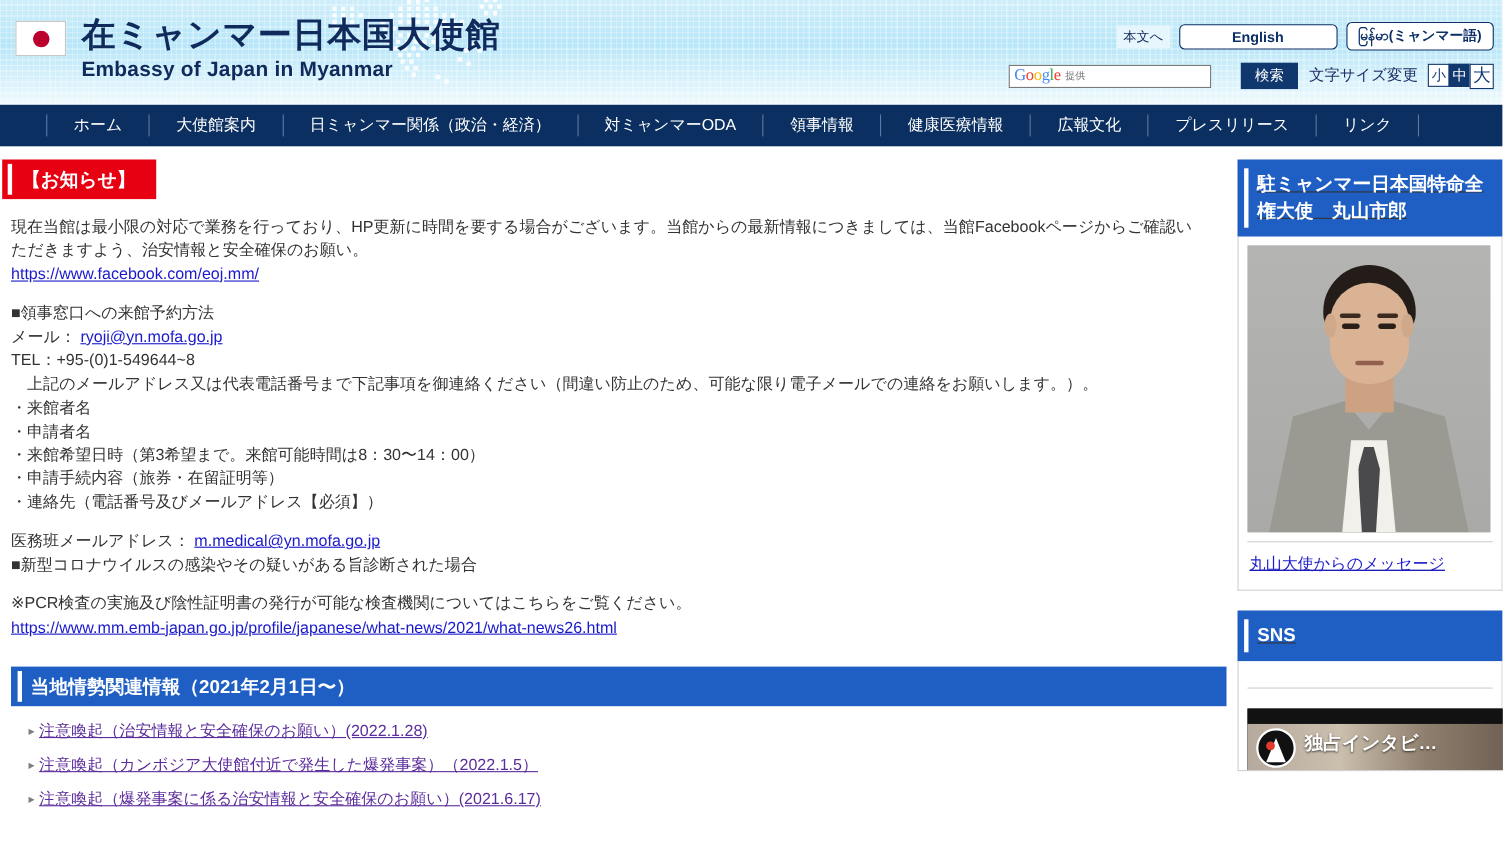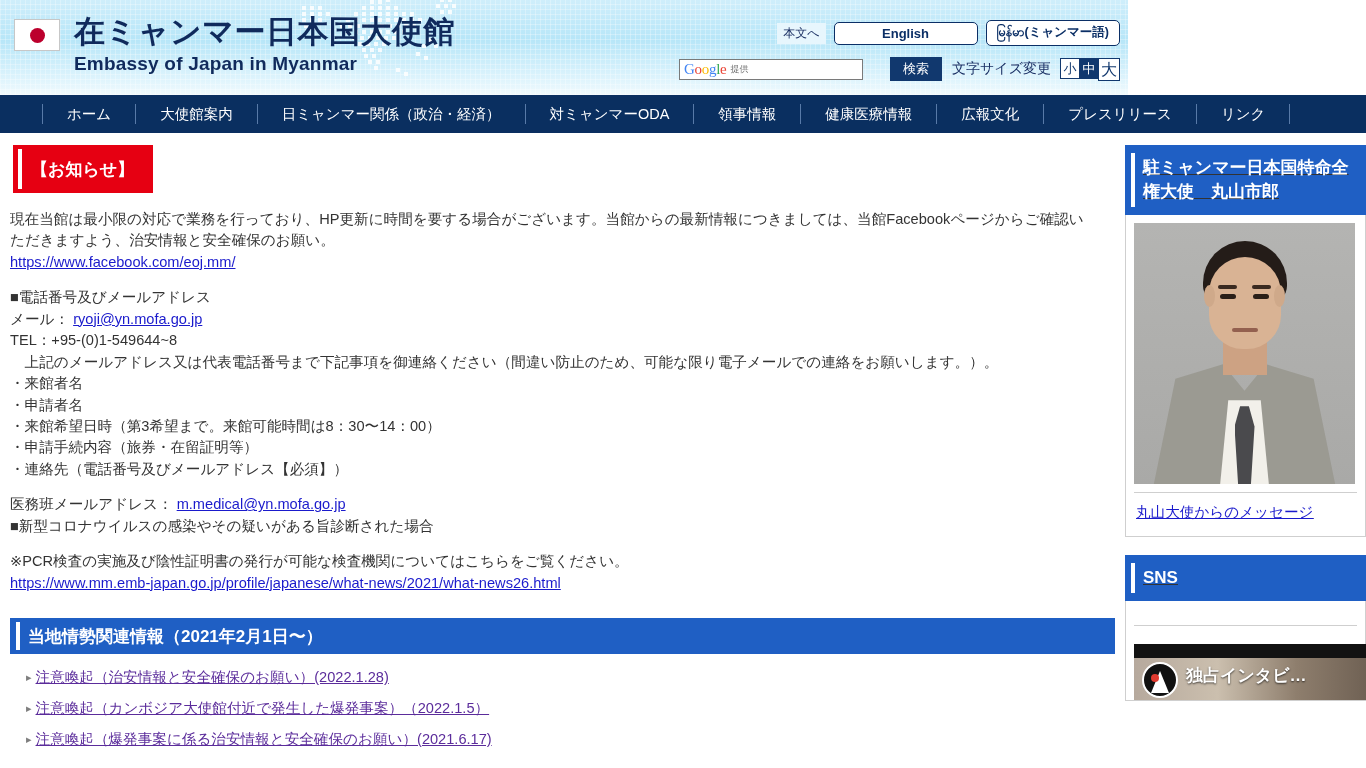--- a/index.html
+++ b/index.html
@@ -5,21 +5,21 @@
 <style>
   * { margin:0; padding:0; box-sizing:border-box; }
   html, body {
     width:1366px; height:768px; overflow:hidden;
     font-family:"Liberation Sans","DejaVu Sans",sans-serif;
     background:#ffffff; color:#333;
   }
 
   
   .header{
-    position:relative; width:1128px; height:95px;
+    position:relative; width:1366px; height:95px;
     background:linear-gradient(180deg,#cfeefb 0%,#b7e6f8 42%,#d9f2fc 78%,#f0fafd 100%);
     overflow:hidden;
   }
   .worldmap{
     position:absolute; left:300px; top:-4px; width:700px; height:99px;
     opacity:.85; pointer-events:none;
   }
   .gridlines{
     position:absolute; inset:0;
     background-image:
@@ -94,22 +94,22 @@
   }
   .navitem:last-child{ border-right:1px solid #587aa8; }
 
   
   .page{ display:flex; width:1366px; }
   .main{ width:1125px; padding:12px 0 0 0; }
   .sidebar{ width:241px; padding-top:12px;text-decoration:underline; }
 
   
   .notice-head{
-    margin-left:13px; width:140px; background:#e60012; color:#fff;
-    font-size:17px; font-weight:bold; height:48px; display:flex;
+    margin-left:2px; width:140px; background:#e60012; color:#fff;
+    font-size:17px; font-weight:bold; height:36px; display:flex;
     align-items:center; padding-left:18px; position:relative;
   }
   .notice-head::before{
     content:""; position:absolute; left:5px; top:4px; bottom:4px; width:4px; background:#fff;
   }
 
   .body-text{
     margin:16px 10px 0 10px; font-size:14.6px; color:#333; line-height:1.47;
   }
   .body-text p{ margin:0; }
@@ -382,21 +382,21 @@
 
     <div class="notice-head">【お知らせ】</div>
 
     <div class="body-text">
       <p>現在当館は最小限の対応で業務を行っており、HP更新に時間を要する場合がございます。当館からの最新情報につきましては、当館Facebookページからご確認い</p>
       <p>ただきますよう、治安情報と安全確保のお願い。</p>
       <p><a class="inline" href="#">https://www.facebook.com/eoj.mm/</a></p>
 
       <div class="gap"></div>
 
-      <p>■電話番号及びメールアドレス</p>
+      <p>■領事窓口への来館予約方法</p>
       <p><span>メール：</span> <a class="inline" href="#">ryoji@yn.mofa.go.jp</a></p>
       <p>TEL：+95-(0)1-549644~8</p>
       <p>　上記のメールアドレス又は代表電話番号まで下記事項を御連絡ください（間違い防止のため、可能な限り電子メールでの連絡をお願いします。）。</p>
       <p>・来館者名</p>
       <p>・申請者名</p>
       <p>・来館希望日時（第3希望まで。来館可能時間は8：30〜14：00）</p>
       <p>・申請手続内容（旅券・在留証明等）</p>
       <p>・連絡先（電話番号及びメールアドレス【必須】）</p>
 
       <div class="gap"></div>

